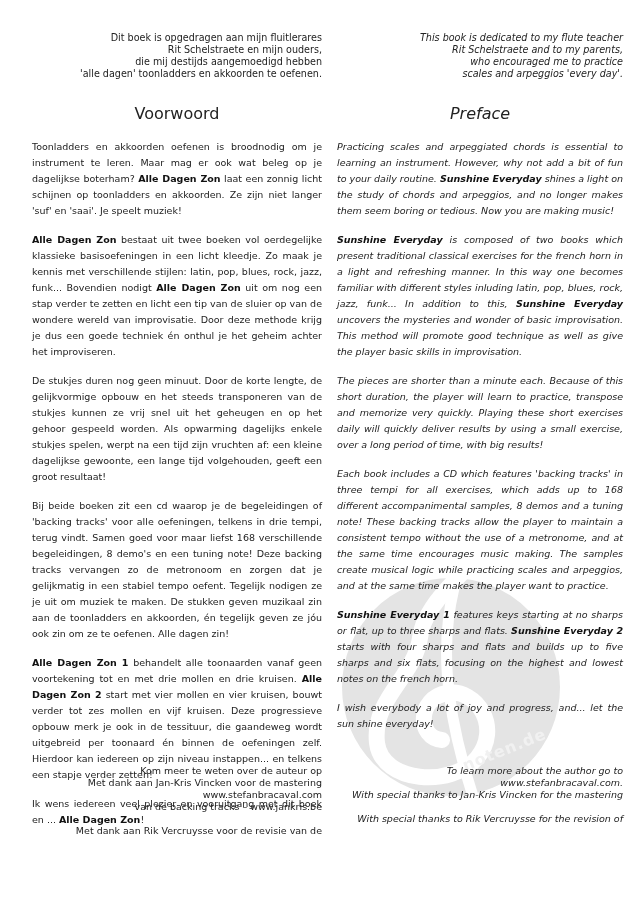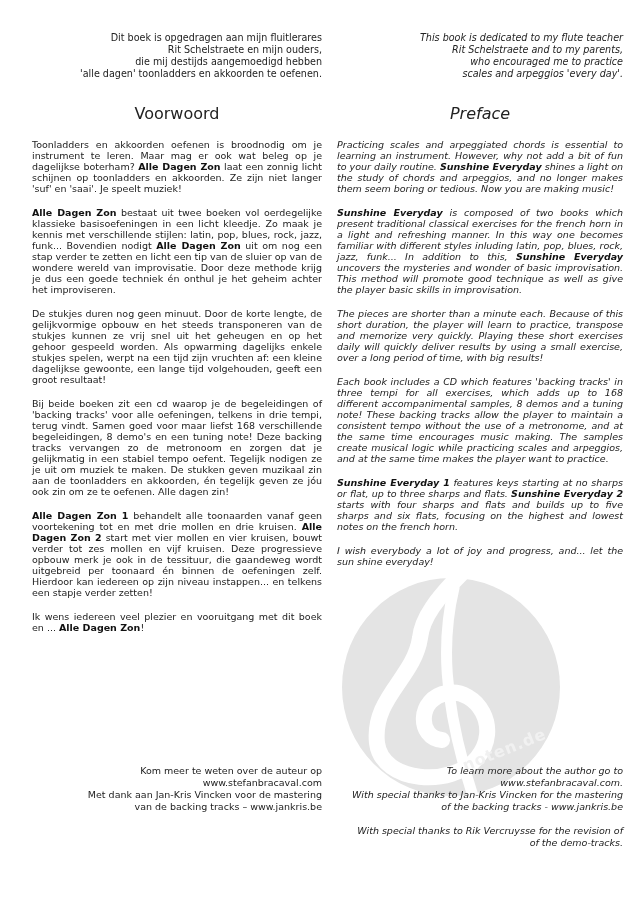--- a/index.html
+++ b/index.html
@@ -2,21 +2,21 @@
 <html><head>
 <meta charset="utf-8">
 <style>
   html, body { margin: 0; padding: 0; background: #ffffff; }
   body { width: 640px; height: 905px; position: relative; overflow: hidden; color: #222; font-family: "DejaVu Sans", sans-serif; }
   .col { position: absolute; top: 0; width: 290px; }
   .col-left { left: 32px; }
   .col-right { left: 337px; width: 286px; font-style: italic; }
   .dedication { position: absolute; text-align: right; font-size: 9.6px; line-height: 12px; width: 290px; top: 32px; }
   .heading { position: absolute; text-align: center; font-size: 16px; width: 290px; top: 104px; }
-  .body { position: absolute; top: 139px; width: 100%; font-size: 9.5px; line-height: 11px; }
+  .body { position: absolute; top: 139px; width: 100%; font-size: 9.5px; line-height: 16px; }
   .body p { margin: 0 0 13px 0; text-align: justify; }
   .body b { font-weight: bold; color: #111; }
   .footer { position: absolute; text-align: right; font-size: 9.5px; line-height: 12px; width: 290px; top: 765px; }
   .footer p { margin: 0 0 12px 0; }
   .line { display: block; }
   .watermark { position: absolute; left: 342px; top: 578px; width: 218px; height: 218px; border-radius: 50%; background: #e4e4e4; z-index: 0; }
   .watermark svg { position: absolute; left: 0; top: 0; }
   .watermark .wm-text { position: absolute; left: 118px; top: 162px; color: #f1f1f1; font-size: 16px; font-weight: bold; transform: rotate(-22deg); letter-spacing: 1px; }
   .layer { position: relative; z-index: 1; }
 </style>
@@ -43,25 +43,26 @@
       <p><span>Toonladders en akkoorden oefenen is broodnodig om je instrument te leren. Maar mag er ook wat beleg op je dagelijkse boterham? </span><b>Alle Dagen Zon</b><span> laat een zonnig licht schijnen op toonladders en akkoorden. Ze zijn niet langer 'suf' en 'saai'.  Je speelt muziek!</span></p>
       <p><b>Alle Dagen Zon</b><span> bestaat uit twee boeken vol oerdegelijke klassieke basisoefeningen in een licht kleedje. Zo maak je kennis met verschillende stijlen: latin, pop, blues, rock, jazz, funk... Bovendien nodigt </span><b>Alle Dagen Zon</b><span> uit om nog een stap verder te zetten en licht een tip van de sluier op van de wondere wereld van improvisatie. Door deze methode krijg je dus een goede techniek én onthul je het geheim achter het improviseren.</span></p>
       <p><span>De stukjes duren nog geen minuut. Door de korte lengte, de gelijkvormige opbouw en het steeds transponeren van de stukjes kunnen ze vrij snel uit het geheugen en op het gehoor gespeeld worden. Als opwarming dagelijks enkele stukjes spelen, werpt na een tijd zijn vruchten af: een kleine dagelijkse gewoonte, een lange tijd volgehouden, geeft een groot resultaat!</span></p>
       <p><span>Bij beide boeken zit een cd waarop je de begeleidingen of 'backing tracks' voor alle oefeningen, telkens in drie tempi, terug vindt. Samen goed voor maar liefst 168 verschillende begeleidingen, 8 demo's en een tuning note! Deze backing tracks vervangen zo de metronoom en zorgen dat je gelijkmatig in een stabiel tempo oefent. Tegelijk nodigen ze je uit om muziek te maken. De stukken geven muzikaal zin aan de toonladders en akkoorden, én tegelijk geven ze jóu ook zin om ze te oefenen. Alle dagen zin!</span></p>
       <p><b>Alle Dagen Zon 1</b><span> behandelt alle toonaarden vanaf geen voortekening tot en met drie mollen en drie kruisen. </span><b>Alle Dagen Zon 2</b><span> start met vier mollen en vier kruisen, bouwt verder tot zes mollen en vijf kruisen. Deze progressieve opbouw merk je ook in de tessituur, die gaandeweg wordt uitgebreid per toonaard én binnen de oefeningen zelf. Hierdoor kan iedereen op zijn niveau instappen... en telkens een stapje verder zetten!</span></p>
       <p><span>Ik wens iedereen veel plezier en vooruitgang met dit boek en ... </span><b>Alle Dagen Zon</b><span>!</span></p>
     </div>
   <div class="footer">
     <p>
       <span class="line">Kom meer te weten over de auteur op</span>
+      <span class="line">Met dank aan Jan-Kris Vincken voor de mastering</span>
       <span class="line">www.stefanbracaval.com</span>
-      <span class="line">Met dank aan Jan-Kris Vincken voor de mastering</span>
       <span class="line">van de backing tracks – www.jankris.be</span>
     </p>
     <p>
+      <span class="line">Met dank aan Rik Vercruysse voor de revisie van de</span>
     </p>
   </div>
 </div>
 
 <div class="col col-right layer">
   <div class="dedication" style="width:286px">
     <span class="line">This book is dedicated to my flute teacher</span>
     <span class="line">Rit Schelstraete and to my parents,</span>
     <span class="line">who encouraged me to practice</span>
     <span class="line">scales and arpeggios 'every day'.</span>
@@ -73,20 +74,18 @@
       <p><span>The pieces are shorter than a minute each. Because of this short duration, the player will learn to practice, transpose and memorize very quickly. Playing these short exercises daily will quickly deliver results by using a small exercise, over a long period of time, with big results!</span></p>
       <p><span>Each book includes a CD which features 'backing tracks' in three tempi for all exercises, which adds up to 168 different accompanimental samples, 8 demos and a tuning note! These backing tracks allow the player to maintain a consistent tempo without the use of a metronome, and at the same time encourages music making. The samples create musical logic while practicing scales and arpeggios, and at the same time makes the player want to practice.</span></p>
       <p><b>Sunshine Everyday 1</b><span> features keys starting at no sharps or flat, up to three sharps and flats. </span><b>Sunshine Everyday 2</b><span> starts with four sharps and flats and builds up to five sharps and six flats, focusing on the highest and lowest notes on the french horn.</span></p>
       <p><span>I wish everybody a lot of joy and progress, and... let the sun shine everyday!</span></p>
     </div>
   <div class="footer" style="width:286px">
     <p>
       <span class="line">To learn more about the author go to</span>
       <span class="line">www.stefanbracaval.com.</span>
       <span class="line">With special thanks to Jan-Kris Vincken for the mastering</span>
-      <span class="line">of the backing tracks - www.jankris.be</span>
     </p>
     <p>
       <span class="line">With special thanks to Rik Vercruysse for the revision of</span>
-      <span class="line">of the demo-tracks.</span>
     </p>
   </div>
 </div>
 
 </body></html>

